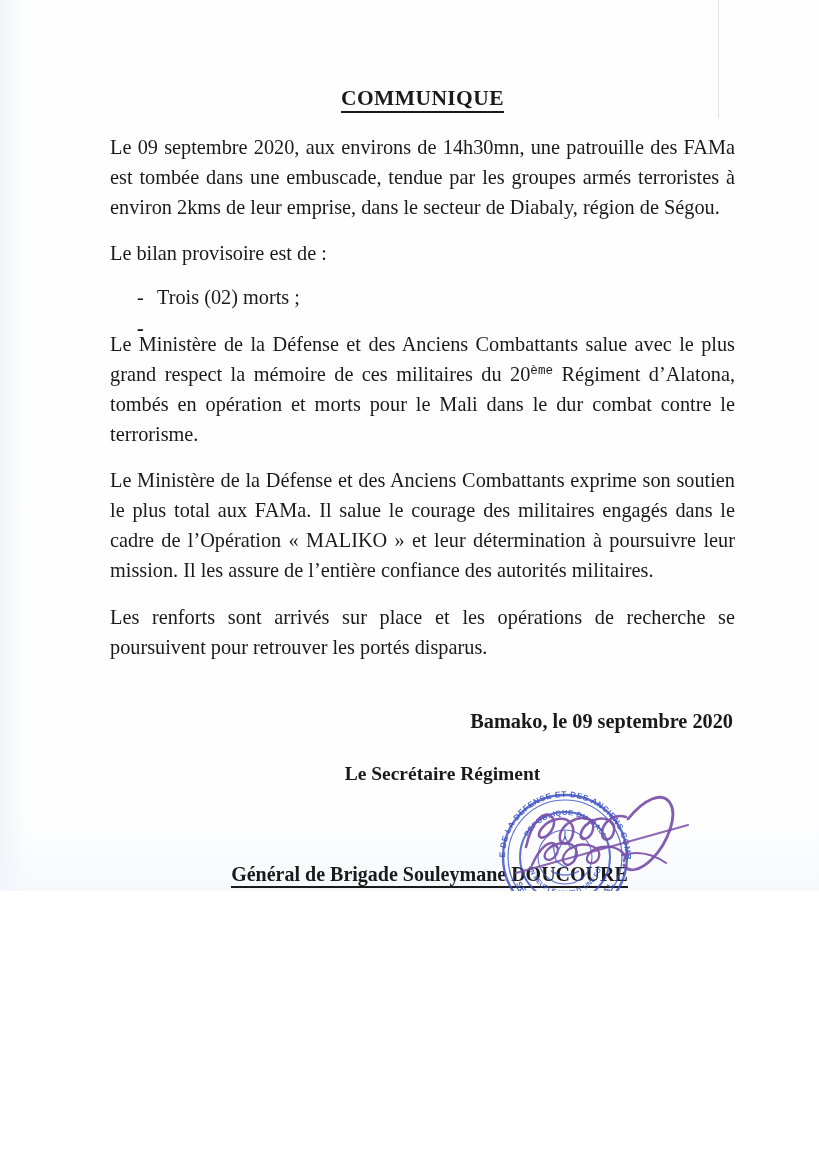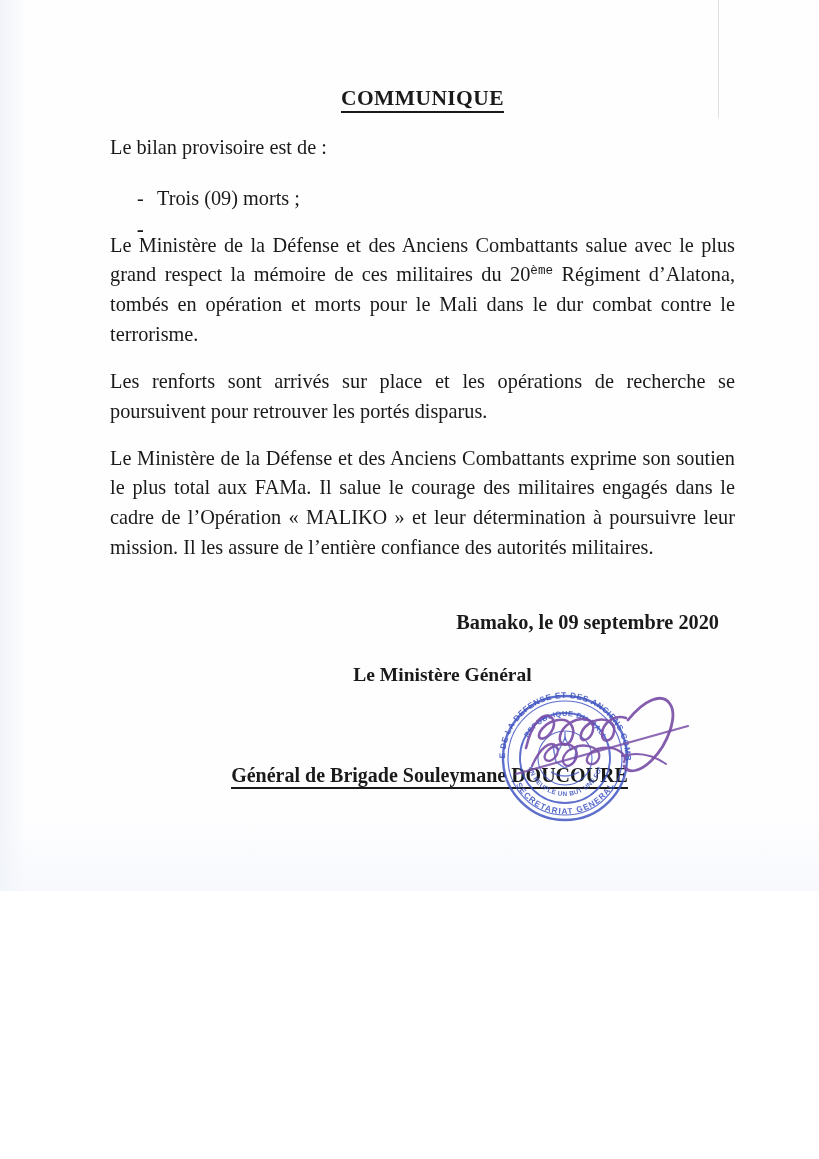--- a/index.html
+++ b/index.html
@@ -59,21 +59,21 @@
     padding-bottom: 1px;
   }
 
   p.para {
     margin: 0 0 17px 0;
     text-align: justify;
     font-size: 20.3px;
     line-height: 1.47;
   }
   p.para.tight {
-    margin-bottom: 21px;
+    margin-bottom: 14px;
   }
   sup.ord {
     font-size: 0.62em;
     vertical-align: 0.52em;
     line-height: 0;
     font-family: Liberation Mono, monospace;
   }
 
   ul.bullets {
     list-style: none;
@@ -87,21 +87,21 @@
     padding-left: 20px;
     margin-bottom: 1px;
   }
   ul.bullets li .dash {
     position: absolute;
     left: 0;
     top: 0;
   }
 
   .date-line {
-    margin: 48px 16px 0 0;
+    margin: 48px 2px 0 0;
     text-align: right;
     font-weight: bold;
     font-size: 20.3px;
   }
 
   .sig-block {
     margin-top: 30px;
     text-align: center;
     position: relative;
   }
@@ -161,48 +161,49 @@
   <div class="scan-tint-left"></div>
   <div class="scan-tint-bottom"></div>
   <div class="scan-line"></div>
 
   <div class="content">
 
     <h1 class="doc-title">
       <span>COMMUNIQUE</span>
     </h1>
 
+    <p class="para">Le 09 septembre 2020, aux environs de 14h30mn, une patrouille des FAMa est tombée dans une embuscade, tendue par les groupes armés terroristes à environ 2kms de leur emprise, dans le secteur de Diabaly, région de Ségou.</p>
 
     <p class="para tight">Le bilan provisoire est de :</p>
 
     <ul class="bullets">
       <li>
         <span class="dash">-</span>
-        <span>Trois (09) morts ;</span>
+        <span>Trois (02) morts ;</span>
       </li>
       <li>
         <span class="dash">-</span>
       </li>
       <li>
         <span class="dash">-</span>
       </li>
     </ul>
 
     <p class="para"><span>Le Ministère de la Défense et des Anciens Combattants salue avec le plus grand respect la mémoire de ces militaires du 20</span><sup class="ord">ème</sup><span> Régiment d’Alatona, tombés en opération et morts pour le Mali dans le dur combat contre le terrorisme.</span></p>
 
 
+    <p class="para">Le Ministère de la Défense et des Anciens Combattants exprime son soutien le plus total aux FAMa. Il salue le courage des militaires engagés dans le cadre de l’Opération « MALIKO » et leur détermination à poursuivre leur mission. Il les assure de l’entière confiance des autorités militaires.</p>
+
     <p class="para">Les renforts sont arrivés sur place et les opérations de recherche se poursuivent pour retrouver les portés disparus.</p>
 
-    <p class="para">Le Ministère de la Défense et des Anciens Combattants exprime son soutien le plus total aux FAMa. Il salue le courage des militaires engagés dans le cadre de l’Opération « MALIKO » et leur détermination à poursuivre leur mission. Il les assure de l’entière confiance des autorités militaires.</p>
-
     <p class="date-line">Bamako, le 09 septembre 2020</p>
 
     <div class="sig-block">
 
-      <p class="sig-title">Le Ministère Général</p>
+      <p class="sig-title">Le Secrétaire Régiment</p>
 
       <div class="sig-gap"></div>
 
       <p class="sig-name">
         <span>Général de Brigade Souleymane DOUCOURE</span>
       </p>
 
 
       <div class="seal">
         <svg width="144" height="134" viewBox="0 0 144 134">

